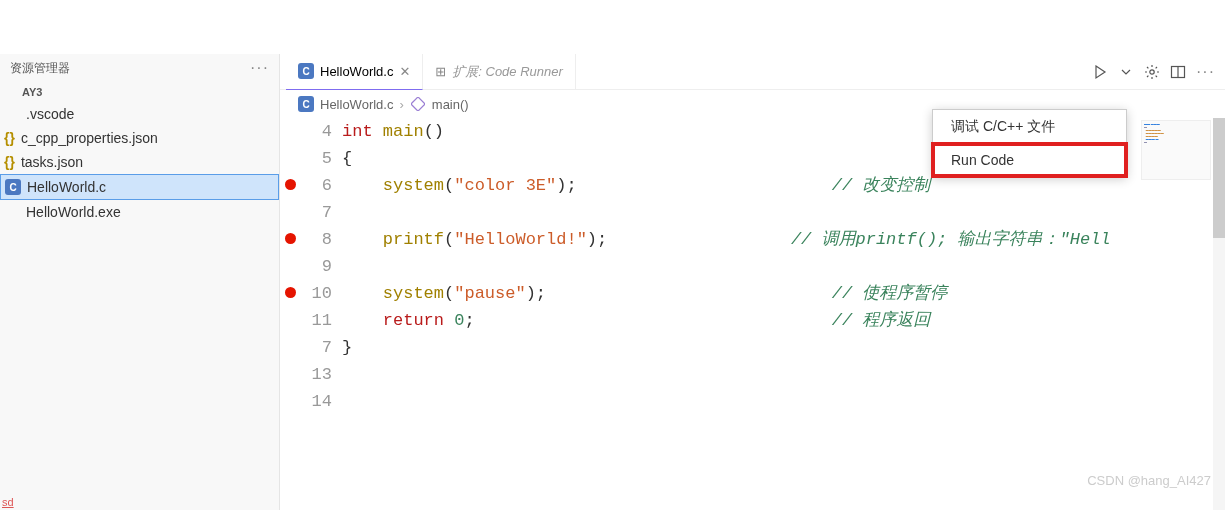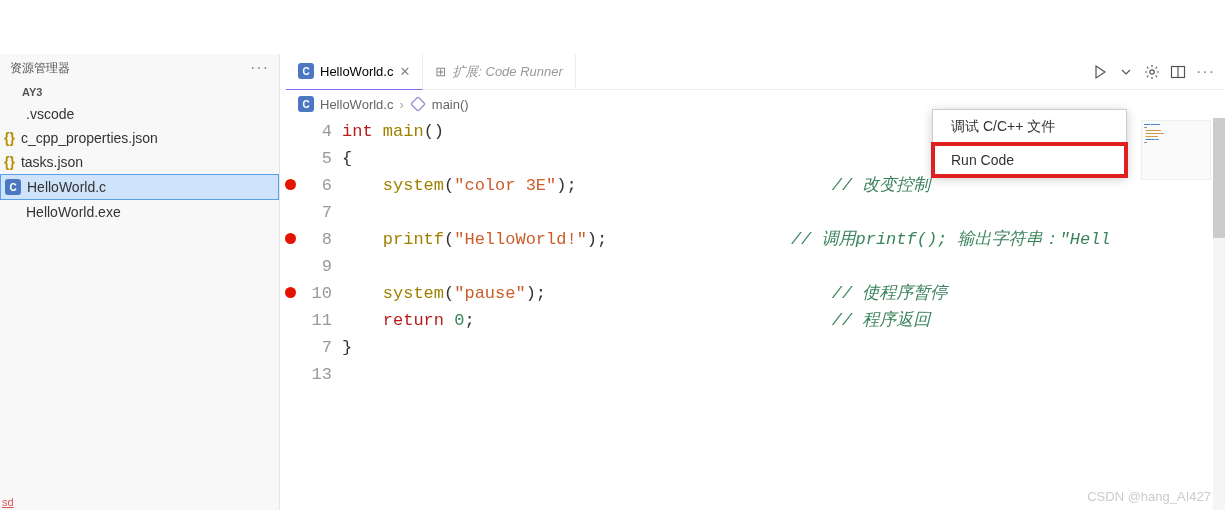--- a/index.html
+++ b/index.html
@@ -35,21 +35,21 @@
   .cell-bp { width: 20px; text-align: center; }
   .cell-ln { width: 42px; text-align: right; color: #999; padding-right: 10px; }
   .cell-code { flex: 1; white-space: pre; }
   .context-menu { position: absolute; right: 98px; top: 55px; width: 195px; background: #fff; border: 1px solid #ccc; box-shadow: 0 2px 10px rgba(0,0,0,.2); z-index: 30; }
   .context-menu .item { padding: 8px 18px; font-size: 14px; cursor: pointer; }
   .context-menu .highlight { outline: 4px solid #e02020; outline-offset: -2px; }
   .minimap { position: absolute; right: 14px; top: 66px; width: 70px; height: 60px; background: #fafafa; border: 1px solid #eee; font-size: 3px; line-height: 3px; color: #88a; overflow: hidden; padding: 2px; }
   .scrollbar-v { position: absolute; right: 0; top: 64px; bottom: 0; width: 12px; background: #f5f5f5; }
   .scroll-thumb { position: absolute; top: 0; width: 100%; height: 120px; background: #ccc; }
   .ellipsis { font-size: 16px; color: #888; letter-spacing: 1px; }
-  .watermark { position: absolute; right: 14px; bottom: 6px; color: #ccc; font-size: 13px; }
+  .watermark { position: absolute; right: 14px; bottom: 22px; color: #ccc; font-size: 13px; }
   .corner-sd { position: absolute; left: 2px; bottom: 2px; color: #d55; font-size: 11px; text-decoration: underline; }
 </style>
 </head>
 <body>
 
 <div class="top-menu">
   
 </div>
 
 <div class="main">
@@ -182,20 +182,25 @@
           <div class="row">
             <div class="cell-bp"></div>
             <div class="cell-ln">7</div>
             <div class="cell-code">}</div>
           </div>
           <div class="row">
             <div class="cell-bp"></div>
             <div class="cell-ln">13</div>
             <div class="cell-code"></div>
           </div>
+          <div class="row">
+            <div class="cell-bp"></div>
+            <div class="cell-ln">14</div>
+            <div class="cell-code"></div>
+          </div>
         </div>
       </div>
 
     <div class="minimap">
       <div style="color:#27d;">▬▬ ▬▬▬</div>
         <div>▬</div>
         <div style="color:#c83;">&nbsp;&nbsp;▬▬▬▬▬</div>
         <div></div>
         <div style="color:#c83;">&nbsp;&nbsp;▬▬▬▬▬▬</div>
         <div></div>

